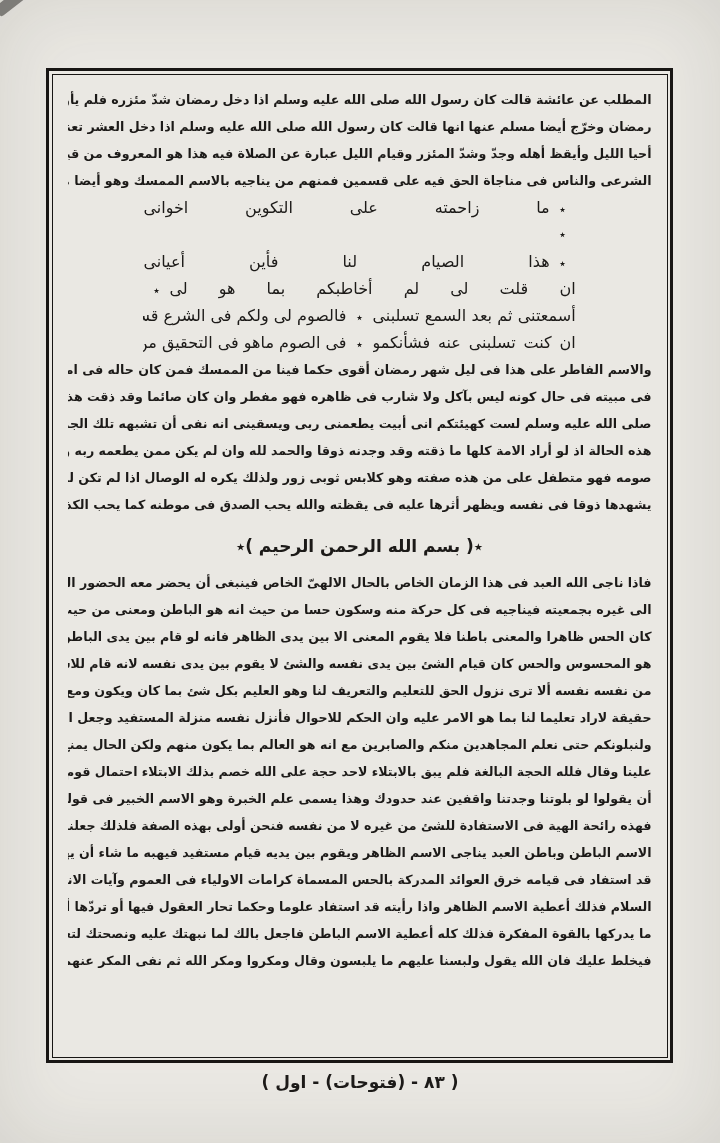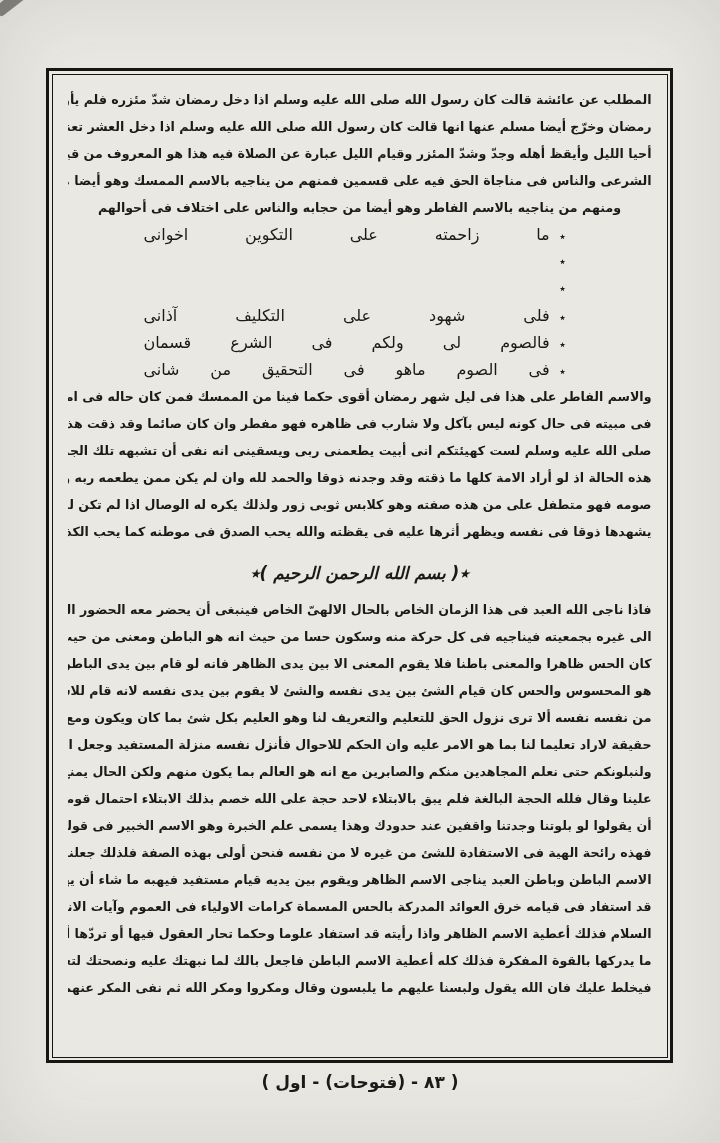--- a/index.html
+++ b/index.html
@@ -43,21 +43,21 @@
   .verse{display:flex;align-items:baseline;height:27px;}
   .hemi{
     flex:1;font-size:16px;font-weight:normal;line-height:27px;
     text-align:justify;text-align-last:justify;white-space:nowrap;overflow:hidden;
   }
   .vsep{
     flex:0 0 26px;text-align:center;font-size:12px;font-weight:bold;line-height:27px;
   }
   .basmala{
     text-align:center;font-size:17px;font-weight:bold;
-    height:30px;line-height:30px;margin:13px 0 8px 0;font-style:italic;
+    height:30px;line-height:30px;margin:13px 0 8px 0;
   }
   .footer{
     position:absolute;left:0;top:1072px;width:100%;
     text-align:center;font-size:17px;font-weight:bold;
   }
 </style>
 </head>
 <body>
 
 <div class="page">
@@ -67,43 +67,45 @@
   <div class="page-number">٦٥٧</div>
 
   <div class="frame">
     <div class="frame-inner">
 
       <div>
         <div class="tline">المطلب عن عائشة قالت كان رسول الله صلى الله عليه وسلم اذا دخل رمضان شدّ مئزره فلم يأو الى فراشه حتى ينسلخ</div>
         <div class="tline">رمضان وخرّج أيضا مسلم عنها انها قالت كان رسول الله صلى الله عليه وسلم اذا دخل العشر تعنى العشر الآخر من رمضان</div>
         <div class="tline">أحيا الليل وأيقظ أهله وجدّ وشدّ المئزر وقيام الليل عبارة عن الصلاة فيه هذا هو المعروف من قيام الليل فى العرف</div>
         <div class="tline">الشرعى والناس فى مناجاة الحق فيه على قسمين فمنهم من يناجيه بالاسم الممسك وهو أيضا من حجاب الاسم رمضان</div>
-        <div class="tline cline">ومنهم من يناجيه بالاسم الفاطر وهو أيضا من حجابه والناس على اختلاف فى أحوالهم</div>
       </div>
 
       <div class="poem">
         <div class="verse">
           <div class="vsep">٭</div>
           <div class="hemi">ما زاحمته على التكوين اخوانى</div>
         </div>
         <div class="verse">
           <div class="vsep">٭</div>
         </div>
         <div class="verse">
           <div class="vsep">٭</div>
+          <div class="hemi">هذا الصيام لنا فأين أعيانى</div>
         </div>
         <div class="verse">
+          <div class="hemi">ان قلت لى لم أخاطبكم بما هو لى</div>
           <div class="vsep">٭</div>
-          <div class="hemi">فلى شهود على التكليف آذانى</div>
         </div>
         <div class="verse">
+          <div class="hemi">أسمعتنى ثم بعد السمع تسلبنى</div>
           <div class="vsep">٭</div>
           <div class="hemi">فالصوم لى ولكم فى الشرع قسمان</div>
         </div>
         <div class="verse">
+          <div class="hemi">ان كنت تسلبنى عنه فشأنكمو</div>
           <div class="vsep">٭</div>
           <div class="hemi">فى الصوم ماهو فى التحقيق من شانى</div>
         </div>
       </div>
 
       <div>
         <div class="tline">والاسم الفاطر على هذا فى ليل شهر رمضان أقوى حكما فينا من الممسك فمن كان حاله فى امساكه يطعمه ربه ويسقيه</div>
         <div class="tline">فى مبيته فى حال كونه ليس بآكل ولا شارب فى ظاهره فهو مفطر وان كان صائما وقد ذقت هذا ومن هنا علمت ان قوله</div>
         <div class="tline">صلى الله عليه وسلم لست كهيئتكم انى أبيت يطعمنى ربى ويسقينى انه نفى أن تشبهه تلك الجماعة التى خاطبهم فلم يكن لهم</div>
         <div class="tline">هذه الحالة اذ لو أراد الامة كلها ما ذقته وقد وجدنه ذوقا والحمد لله وان لم يكن ممن يطعمه ربه ويسقيه فى حال وصال</div>

